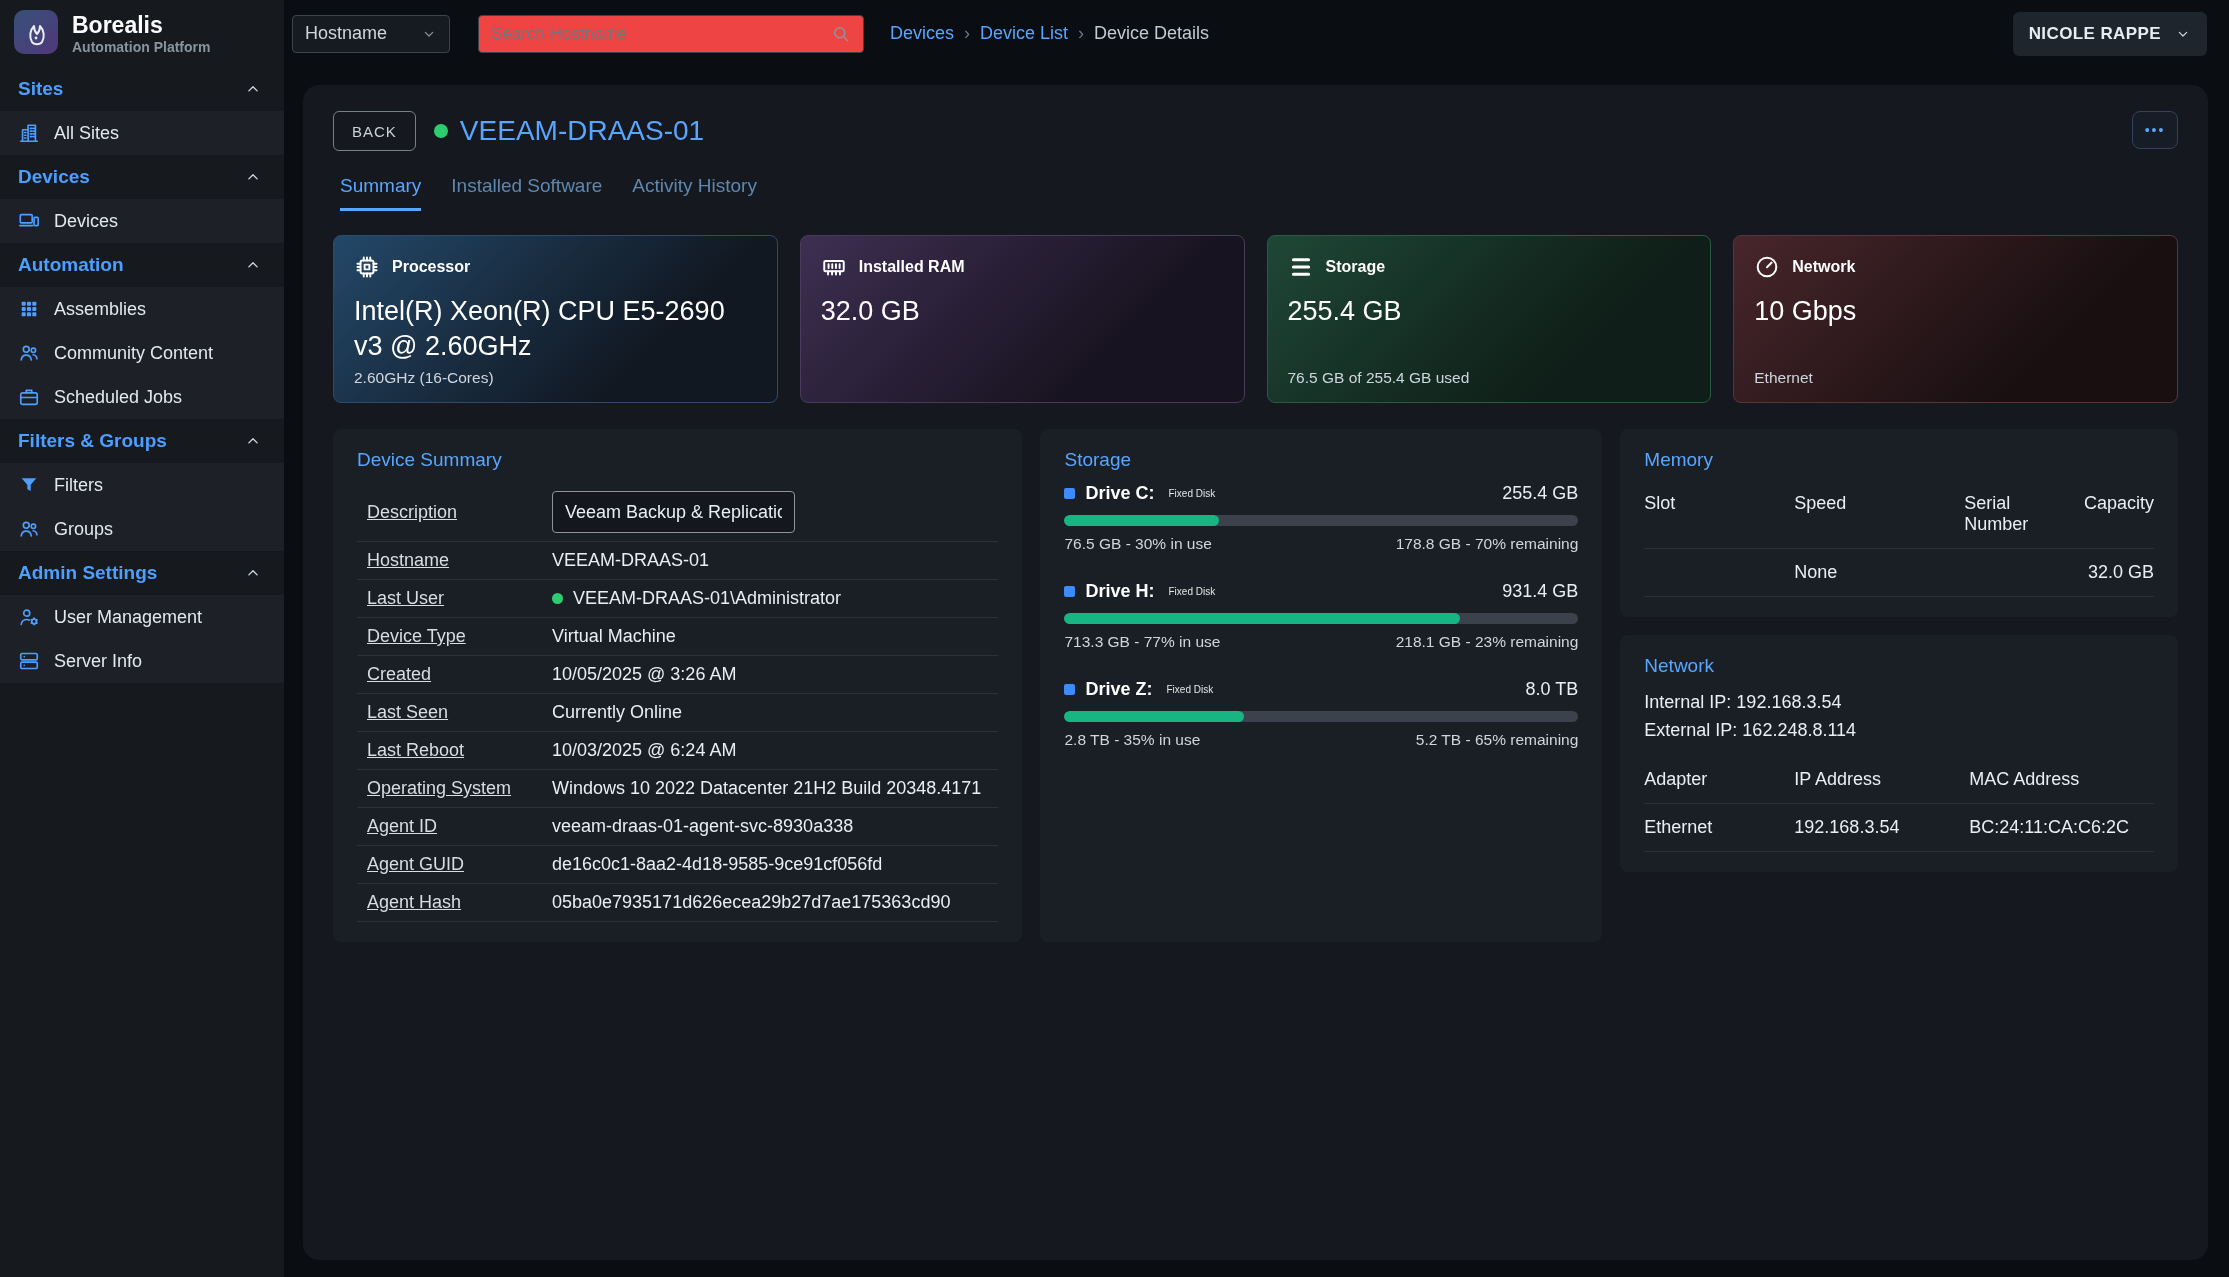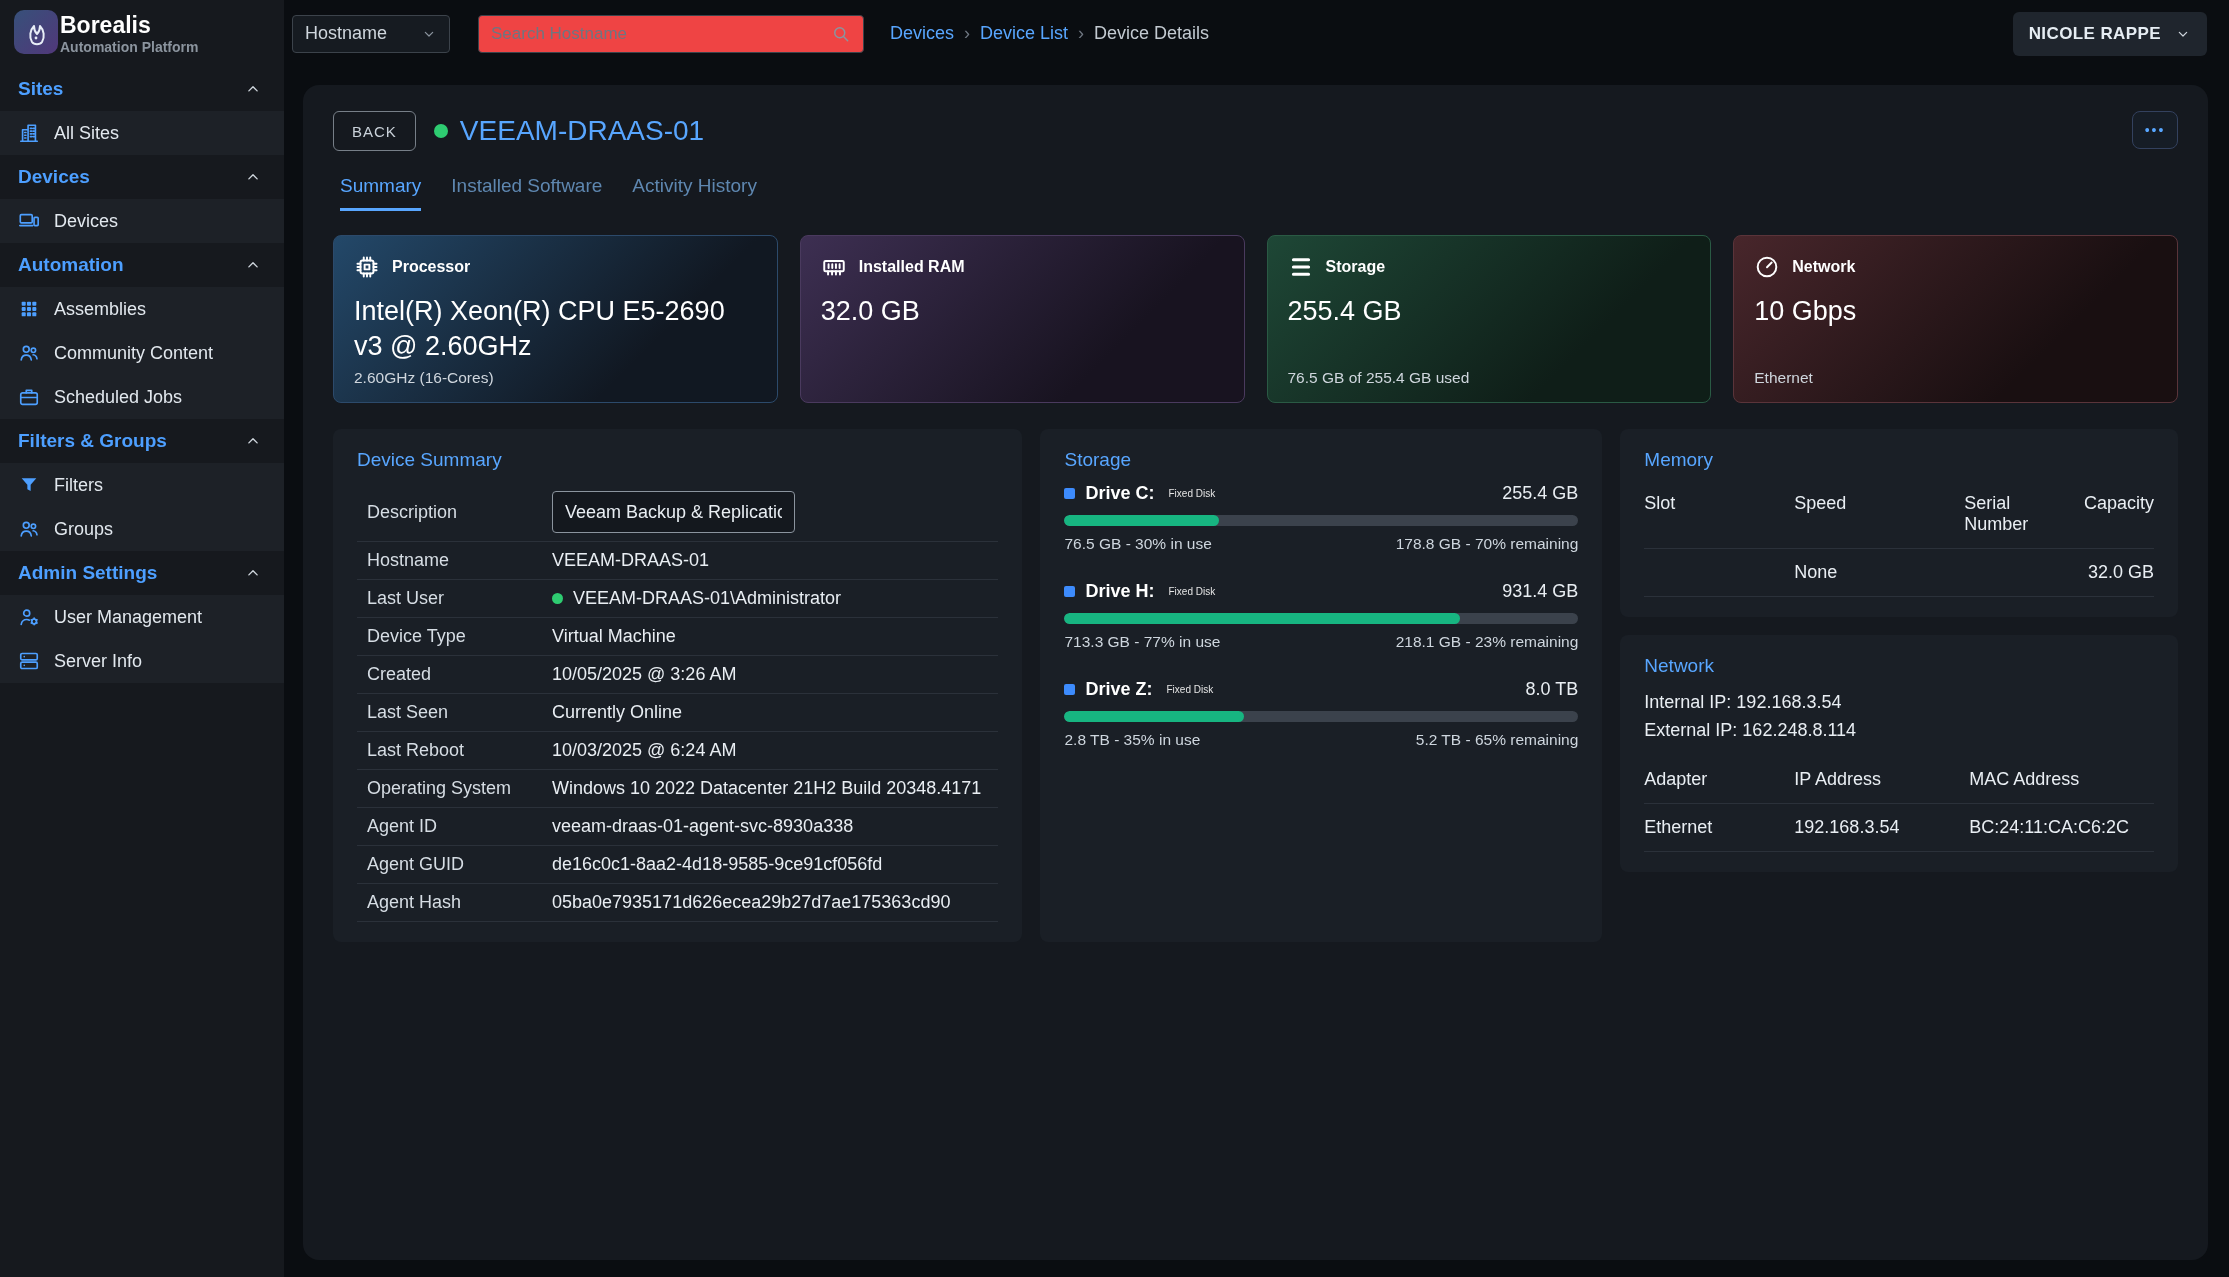--- a/index.html
+++ b/index.html
@@ -10,21 +10,21 @@
     color:#e6edf3;
     position:relative;
   }
   .icon { width:22px; height:22px; fill:none; stroke:currentColor; stroke-width:1.8;
           stroke-linecap:round; stroke-linejoin:round; display:block; }
   .icon.fill { fill:currentColor; stroke:none; }
   .icon.thick { stroke-width:2.8; }
 
   
   .sidebar { position:absolute; left:0; top:0; bottom:0; width:284px; background:#16191e; z-index:3; }
-  .logo-row { display:flex; align-items:center; padding:8px 12px; height:67px; }
+  .logo-row { display:flex; align-items:center; gap:12px; padding:8px 12px; height:67px; }
   .brand-name { font-size:23px; font-weight:bold; color:#ffffff; line-height:1.15; }
   .brand-sub { font-size:14px; color:#8b949e;font-weight:bold; }
   .side-section { display:flex; align-items:center; justify-content:space-between;
     padding:0 22px 0 18px; height:44px; color:#4d9fff; font-weight:bold; font-size:19px; cursor:pointer; }
   .side-section .chev { color:#cfd6dd; }
   .side-section .chev .icon { width:18px; height:18px; }
   .side-item { display:flex; align-items:center; gap:14px; padding:0 18px; height:44px;
     background:#1d2127; color:#e2e8ee; font-size:18px; cursor:pointer; }
   .side-item .s-ic { color:#4d9fff; }
 
@@ -75,21 +75,21 @@
   .sc-value { margin-top:14px; font-size:27px; color:#ffffff; line-height:1.3; max-width:95%; }
   .sc-sub { position:absolute; left:20px; bottom:15px; font-size:15.5px; color:#cfd6dd; }
 
   .panels { display:grid; grid-template-columns:497fr 405fr 402fr; gap:18px; margin-top:26px; align-items:stretch; }
   .panel { background:#1a1f26; border-radius:8px; padding:20px 24px; }
   .panel-title { color:#58a6ff; font-size:19px; font-weight:normal; margin-bottom:12px; }
   .col3 { display:flex; flex-direction:column; gap:18px; }
 
   .ds-row { display:flex; align-items:center; border-bottom:1px solid #2b313a; padding:8px 10px;
     font-size:18px; min-height:36px; }
-  .ds-label { width:185px; flex:none; color:#d6dde4; }
+  .ds-label { width:185px; flex:none; color:#d6dde4;text-decoration:underline; }
   .ds-val { color:#e9eef3; display:flex; align-items:center; gap:10px; }
   .dot-sm { width:11px; height:11px; border-radius:50%; background:#2ecc71; flex:none; }
   .ds-input { width:243px; height:42px; background:#14181e; border:1px solid #8b949e; border-radius:4px;
     color:#e9eef3; font-size:18px; padding:0 12px; font-family:inherit; outline:none; }
 
   .drive { margin-bottom:28px; }
   .dr-head { display:flex; align-items:center; gap:10px; font-size:18px; }
   .sq { width:11px; height:11px; background:#3d8bfd; border-radius:2px; flex:none; }
   .dr-name { font-weight:bold; color:#ffffff; }
   .dr-type { color:#e5e5e5; font-size:10px; margin-left:4px; }

